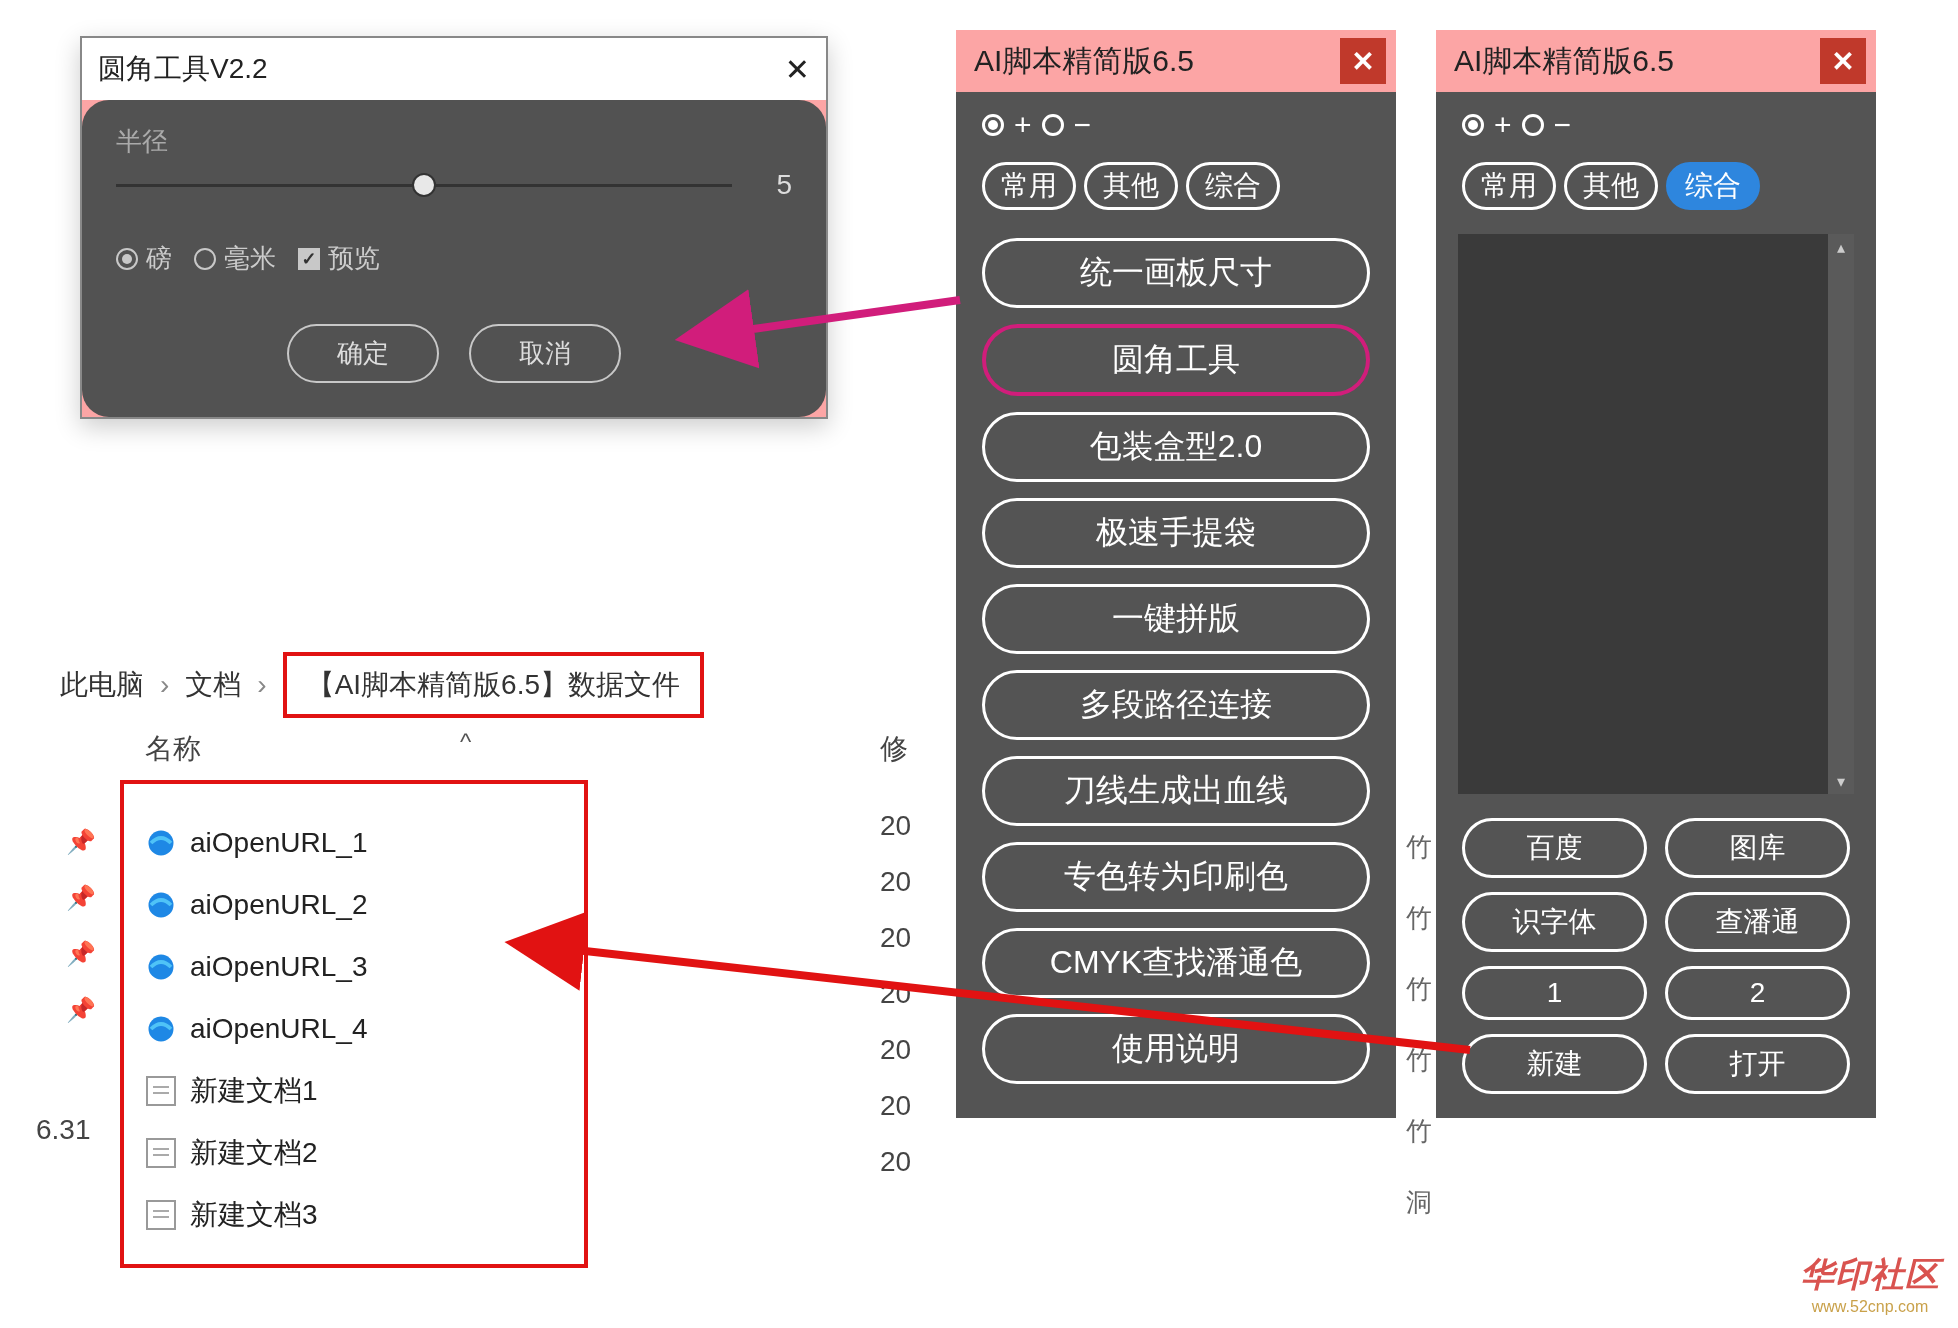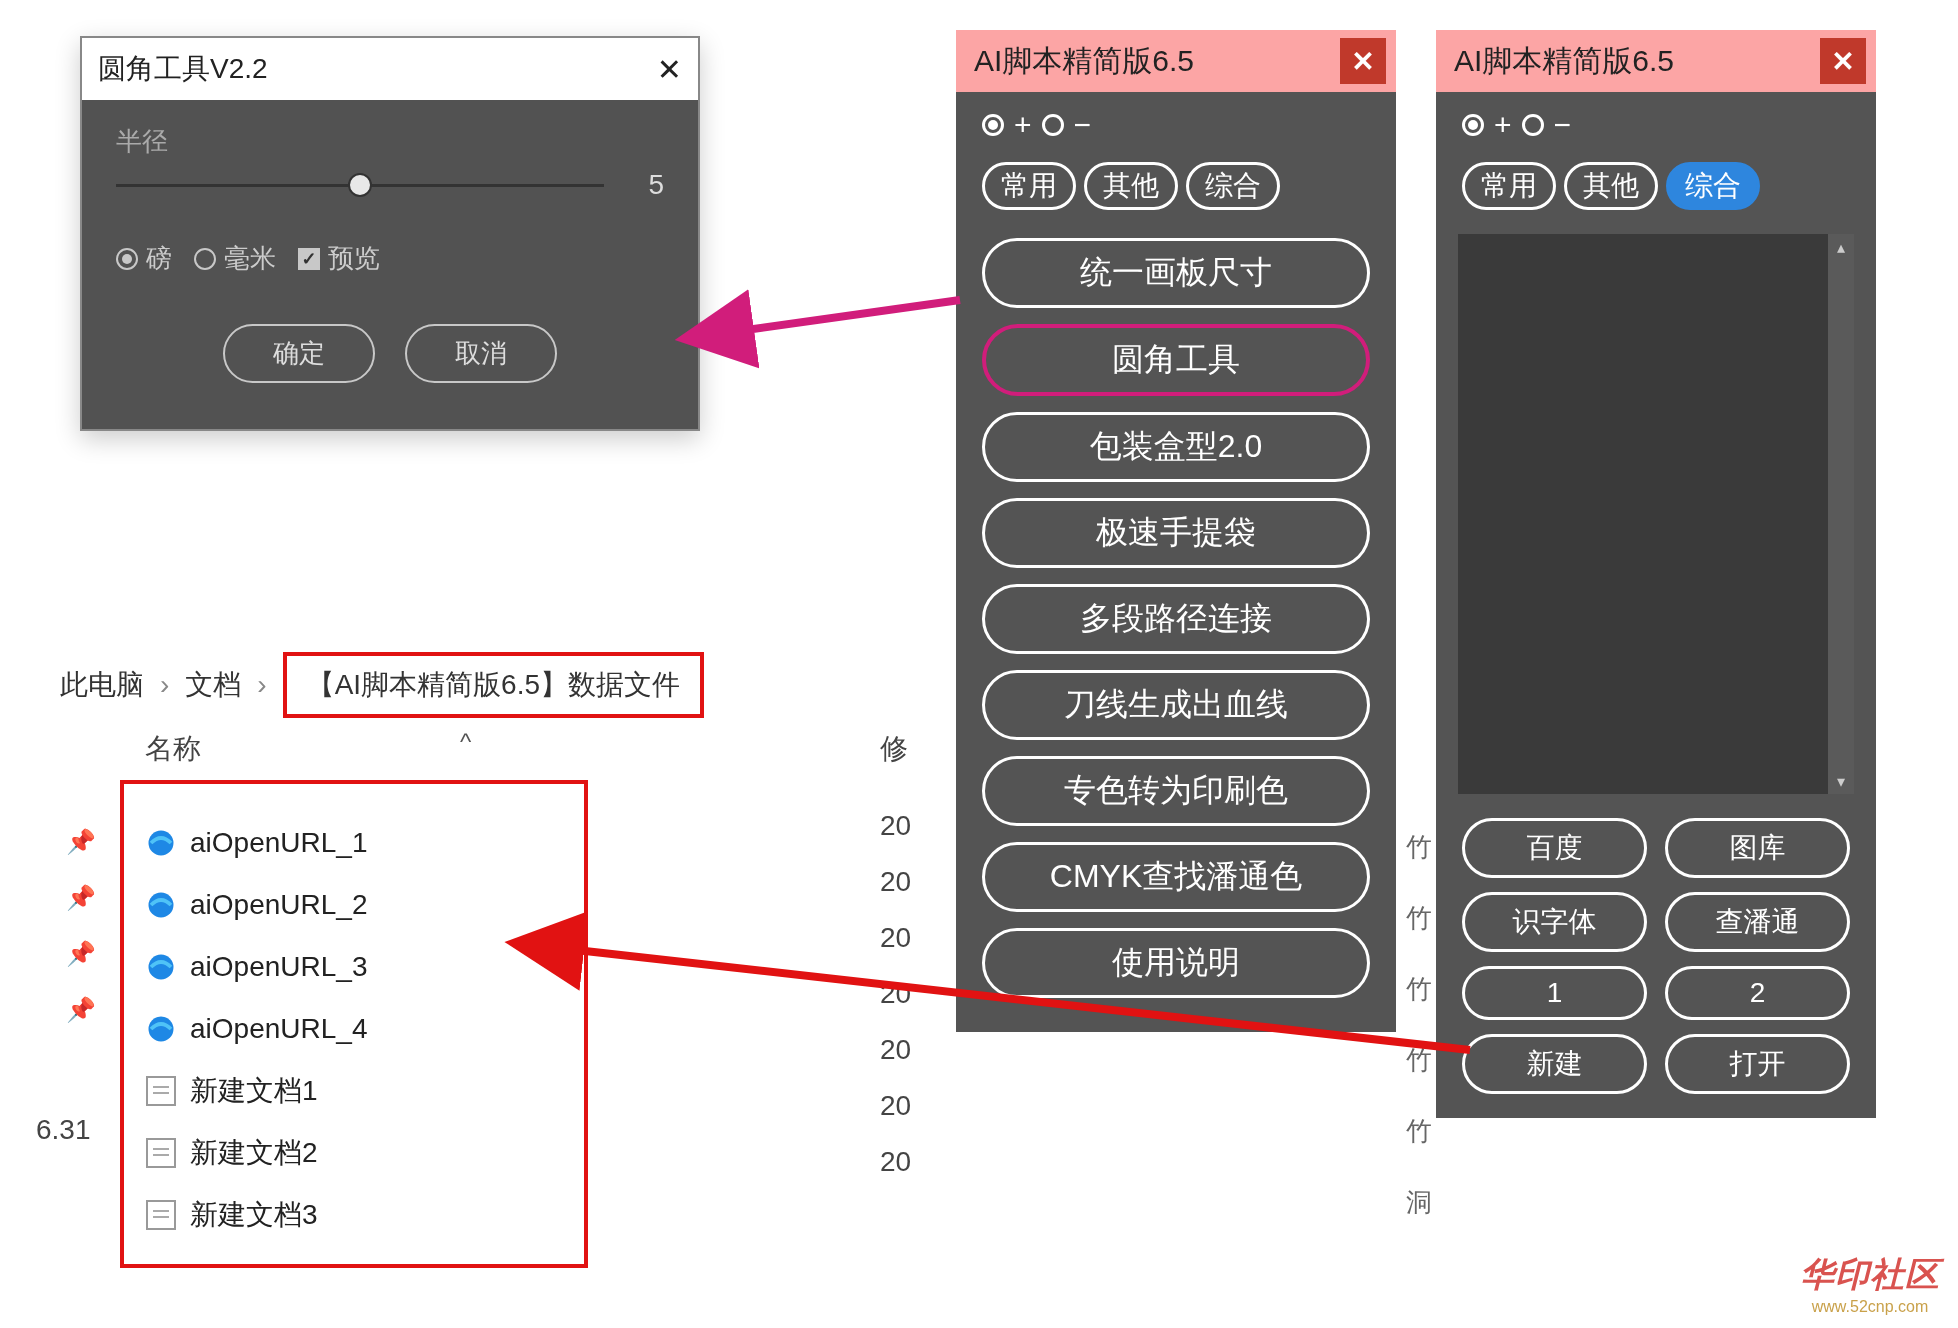--- a/index.html
+++ b/index.html
@@ -11,21 +11,21 @@
     font-family: "Microsoft YaHei", "SimHei", Arial, sans-serif;
     position: relative;
     overflow: hidden;
   }
 
   
   .dialog {
     position: absolute;
     left: 80px;
     top: 36px;
-    width: 620px;
+    width: 748px;
     background: #fca5a5;
     border: 2px solid #888;
     box-shadow: 0 8px 24px rgba(0,0,0,.2);
   }
   .dialog-titlebar {
     display: flex;
     align-items: center;
     justify-content: space-between;
     padding: 12px 16px;
     background: #fff;
@@ -33,21 +33,22 @@
     font-size: 28px;
   }
   .dialog-titlebar .close {
     font-size: 30px;
     font-weight: 300;
     cursor: pointer;
   }
   .dialog-body {
     background: #525252;
     color: #ccc;
-    padding: 24px 34px 46px;
+    padding: 24px 34px 34px;
+    border-radius: 27px;
   }
   .dialog-body .sec-label {
     font-size: 26px;
     color: #aaa;
     margin-bottom: 10px;
   }
   .slider-row {
     display: flex;
     align-items: center;
     gap: 20px;
@@ -481,20 +482,21 @@
   <div class="pill-row" id="p1-tabs">
       <div class="pill">常用</div>
       <div class="pill">其他</div>
       <div class="pill">综合</div>
     </div>
   <div class="big-list" id="p1-list">
       <div class="big-pill">统一画板尺寸</div>
       <div class="big-pill hl">圆角工具</div>
       <div class="big-pill">包装盒型2.0</div>
       <div class="big-pill">极速手提袋</div>
+      <div class="big-pill">一键拼版</div>
       <div class="big-pill">多段路径连接</div>
       <div class="big-pill">刀线生成出血线</div>
       <div class="big-pill">专色转为印刷色</div>
       <div class="big-pill">CMYK查找潘通色</div>
       <div class="big-pill">使用说明</div>
     </div>
 </div>
 
 <div class="panel p2">
   <div class="panel-titlebar">

